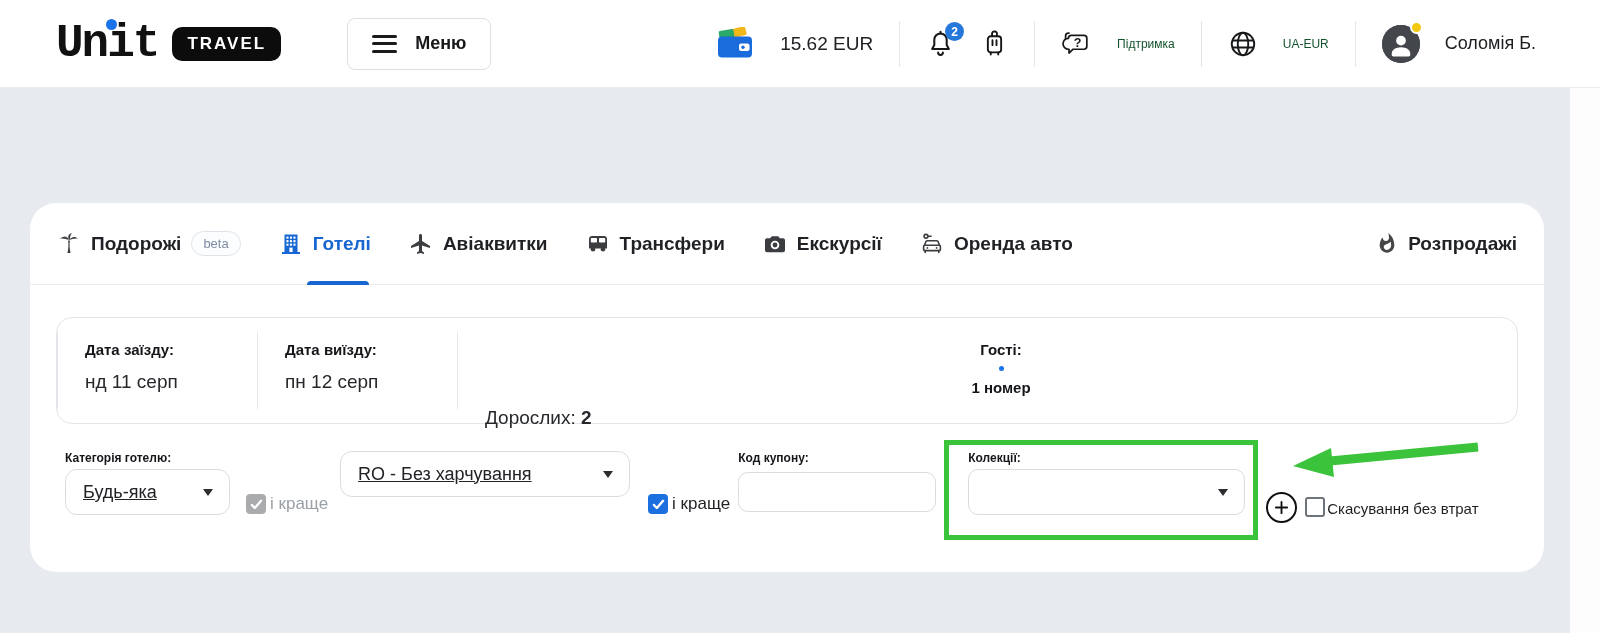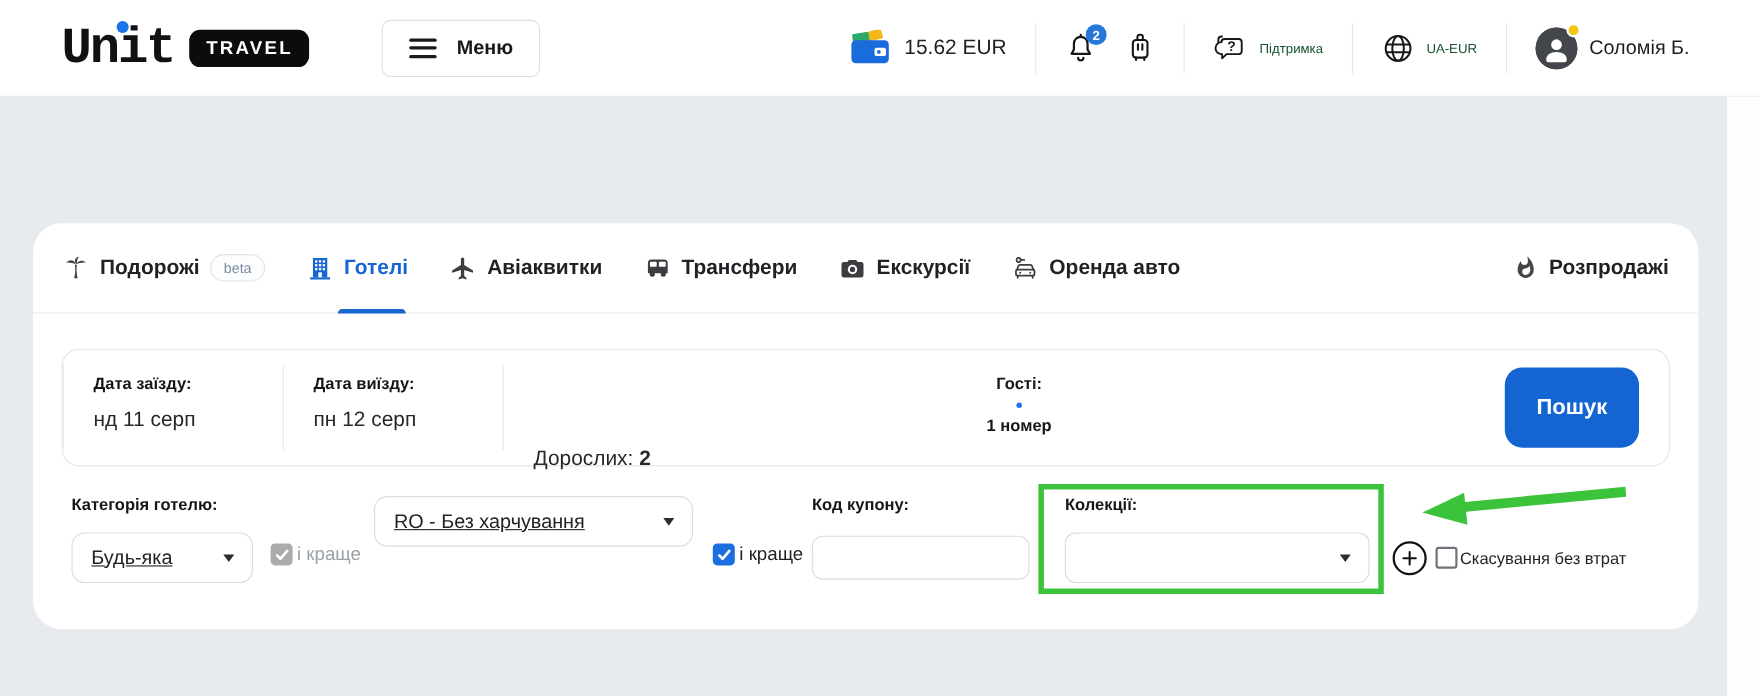--- a/index.html
+++ b/index.html
@@ -48,21 +48,21 @@
     display:flex; align-items:center; gap:18px;
     padding:0 24px;
     background:#fff; cursor:pointer;
   }
   .hamburger { width:25px; display:flex; flex-direction:column; gap:4.5px; }
   .hamburger span { height:3px; background:#1b1b1b; border-radius:2px; }
   .menu-label { font-size:18px; font-weight:700; color:#17181a; }
 
   .hdr-right { margin-left:auto; display:flex; align-items:center; gap:26px; }
   .hdr-div { width:1px; height:46px; background:#e4e6e9; }
-  .hdr-item { display:flex; align-items:center; gap:11px; }
+  .hdr-item { display:flex; align-items:center; gap:25px; }
   .hdr-text { font-size:12px; color:#14532d; }
   .wallet-amount { font-size:19px; color:#202226; }
 
   .bell-wrap { position:relative; }
   .bell-badge {
     position:absolute; top:-6px; right:-9px;
     min-width:19px; height:19px; border-radius:50%;
     background:#2577da; color:#fff;
     font-size:12px; font-weight:700;
     display:flex; align-items:center; justify-content:center;
@@ -161,21 +161,21 @@
     cursor:pointer;
   }
 
   
   .filters {
     margin-top:27px;
     padding:0 27px 0 35px;
     display:flex; align-items:flex-start;
     position:relative;
   }
-  .f-label { font-size:15px; font-weight:700; color:#141619; margin-bottom:16px; white-space:nowrap; }
+  .f-label { font-size:12px; font-weight:700; color:#141619; margin-bottom:4px; white-space:nowrap; }
   .select {
     height:46px;
     border:1px solid #d9dce0;
     border-radius:12px;
     background:#fff;
     display:flex; align-items:center; justify-content:space-between;
     padding:0 16px 0 17px;
     font-size:18px; color:#202226;
     cursor:pointer;
     text-decoration:underline;
@@ -442,23 +442,20 @@
         <div class="guests-line1">
           <span class="sb-label" style="margin-bottom:0;">Гості:</span>
           <span class="g-dot"></span>
           <span class="g-rooms">1 номер</span>
         </div>
         <div class="sb-value">
           <span>Дорослих:</span>
           <span class="adults-num">2</span>
         </div>
       </div>
-      <div class="search-btn-wrap">
-        <button class="search-btn">Пошук</button>
-      </div>
     </div>
 
     <div class="filters">
       <div class="col-category">
         <div class="f-label">Категорія готелю:</div>
         <div class="select">
           <span>Будь-яка</span>
           <span class="caret"></span>
         </div>
       </div>

